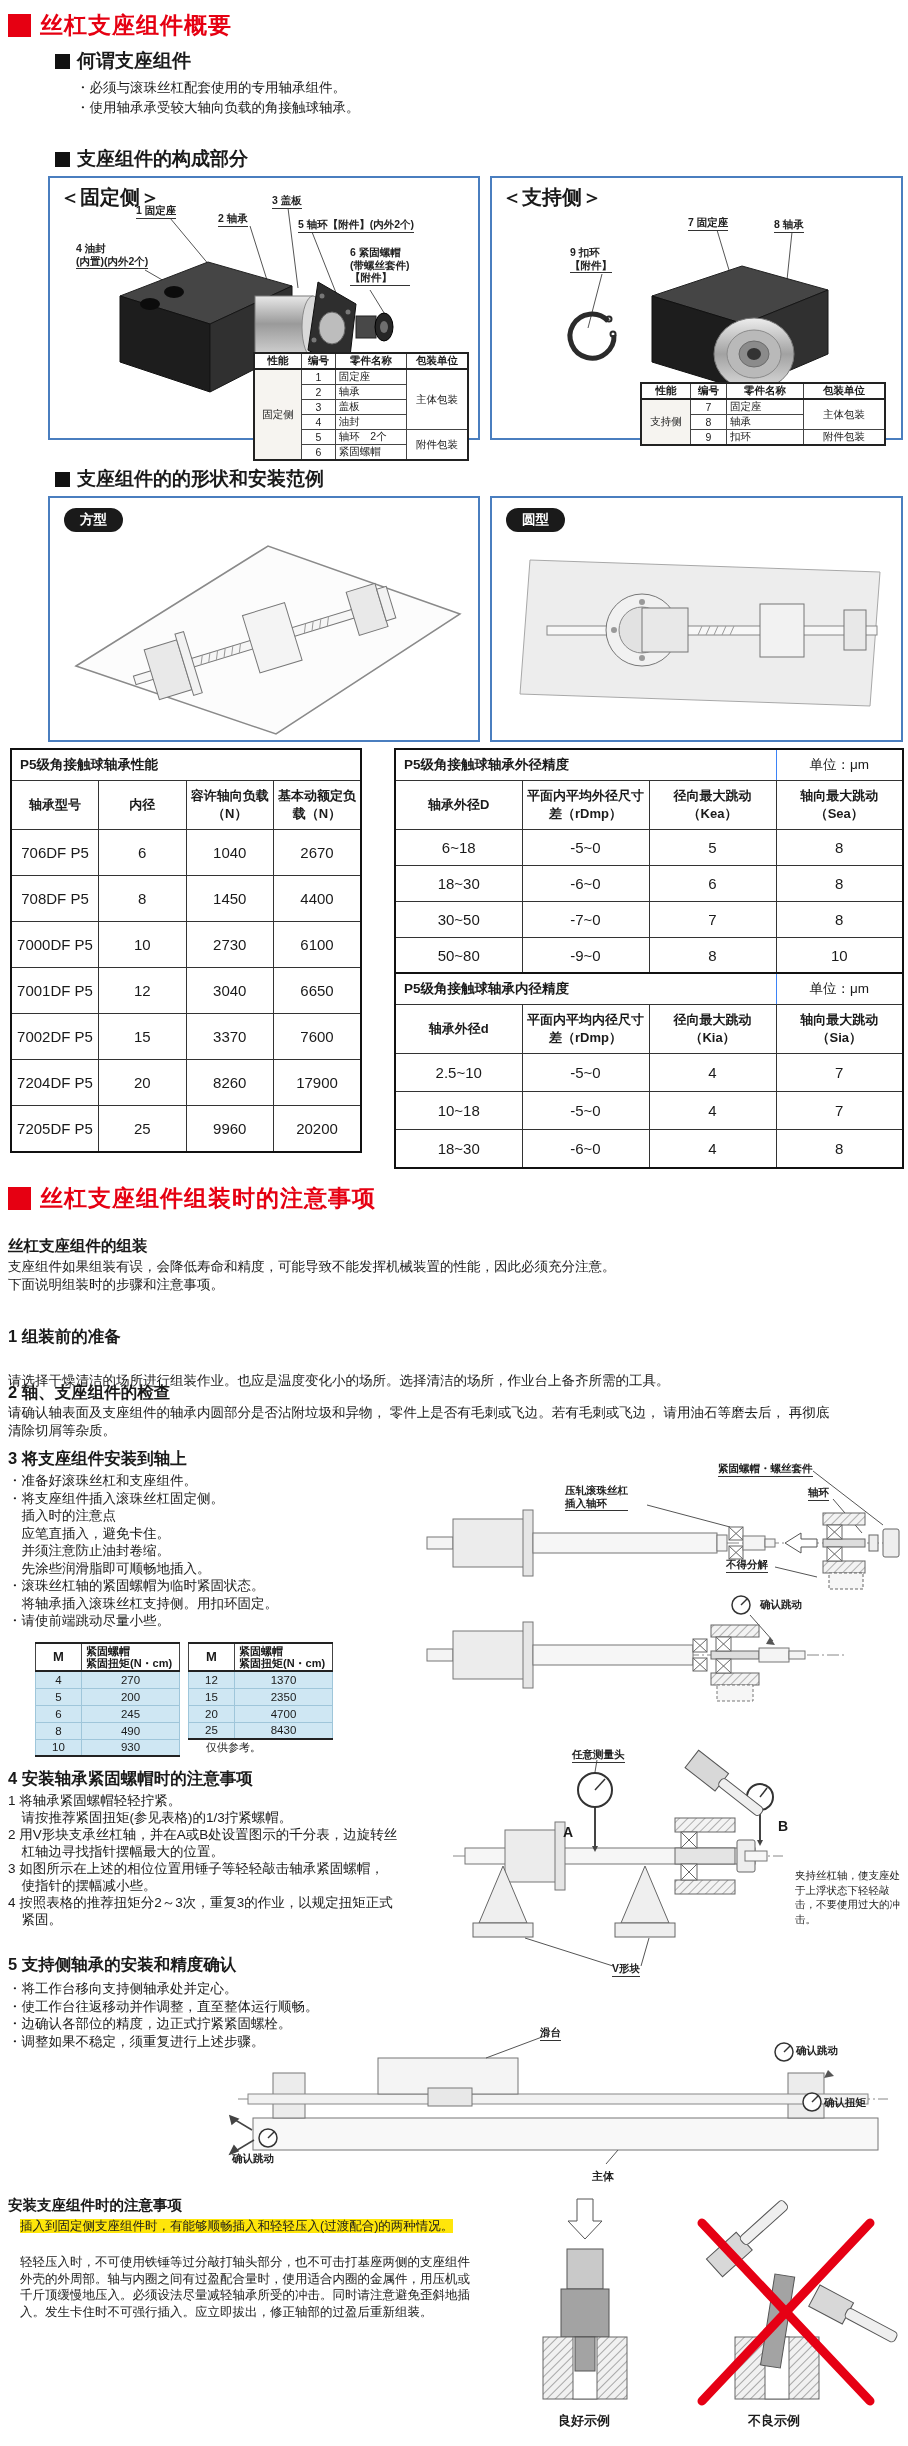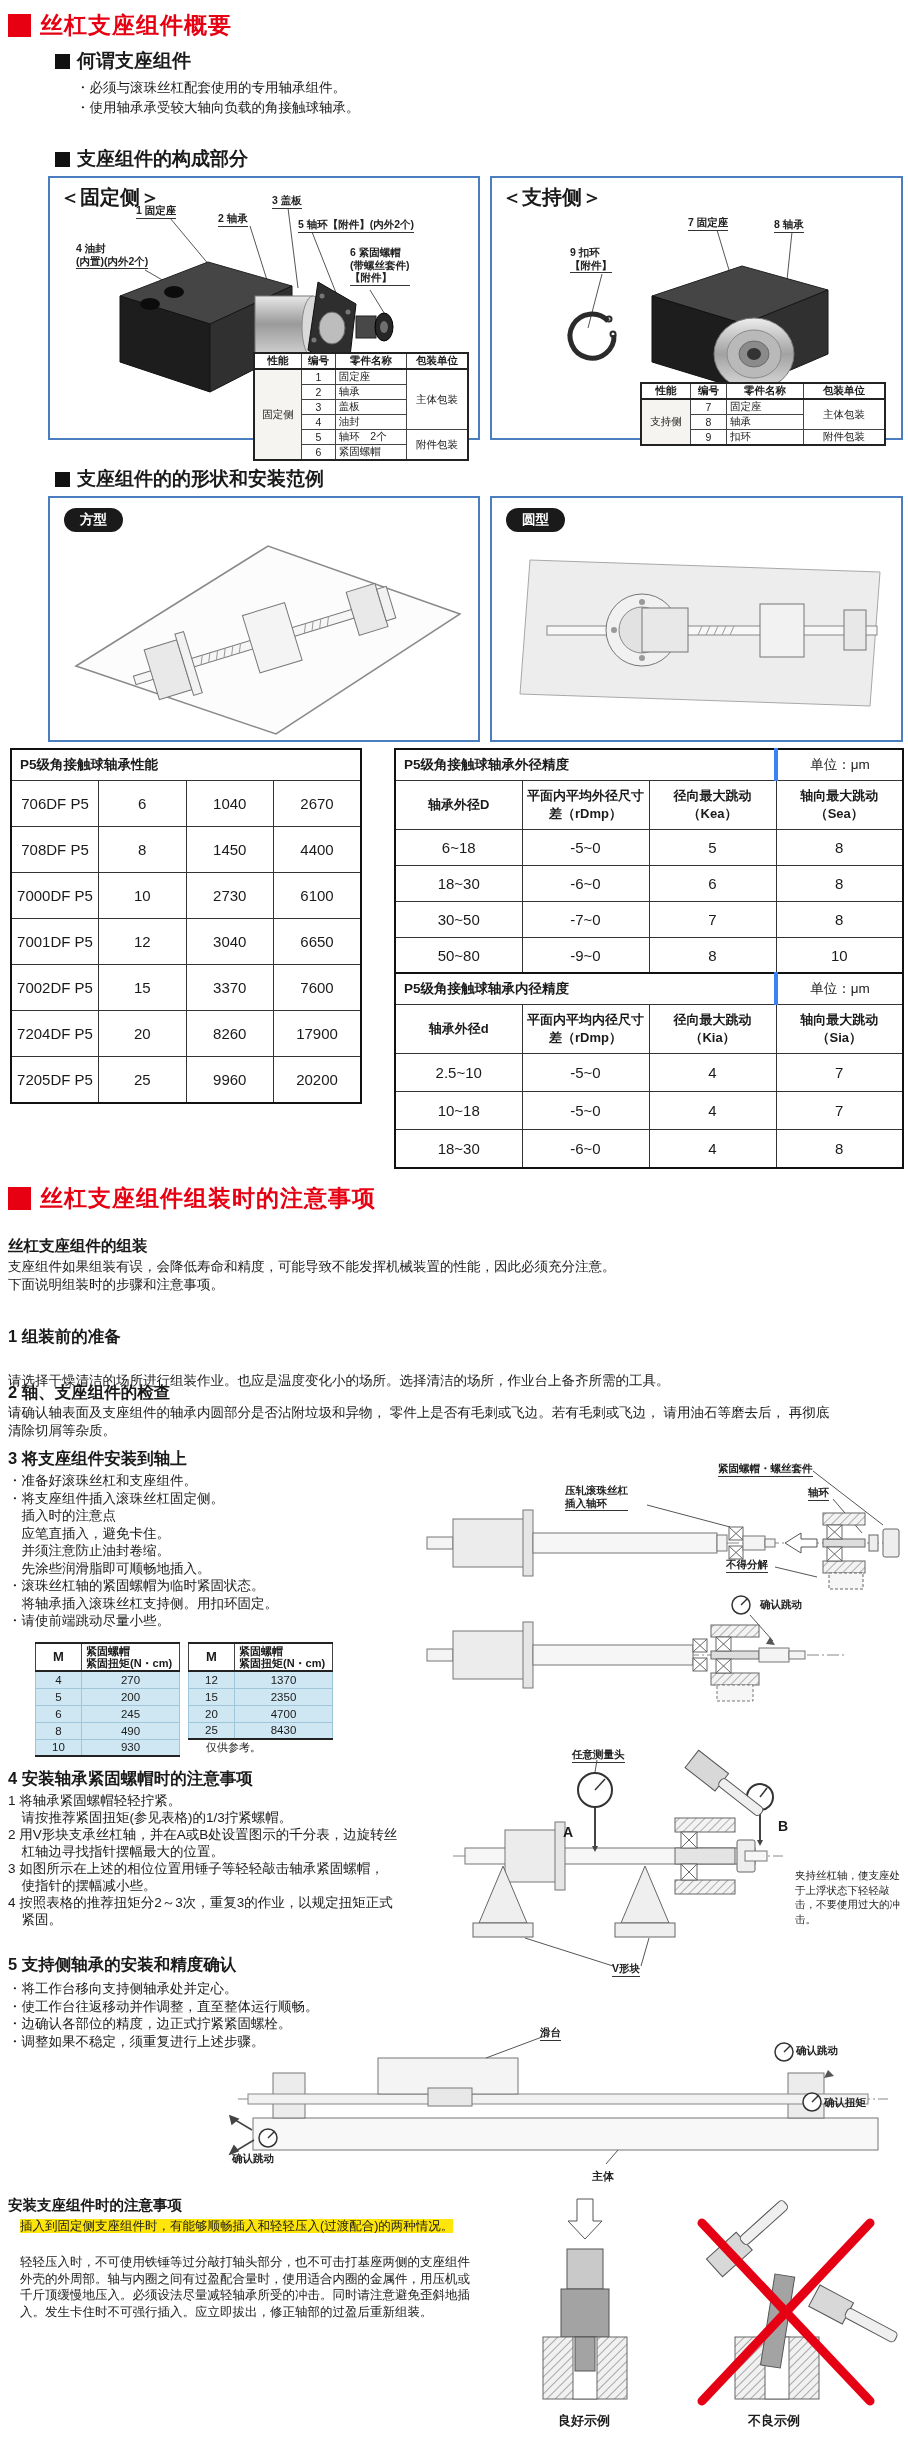--- a/index.html
+++ b/index.html
@@ -31,21 +31,21 @@
   .comp-table th, .comp-table td { border:1px solid #444; padding:0 3px; height:13px; text-align:center; }
   .comp-table th { border-top:2px solid #222; border-bottom:2px solid #222; font-weight:bold; }
   .comp-table .pname { text-align:left; }
   .comp-table .group { width:48px; background:#f6f4f0; }
   .comp-table { border:2px solid #222; }
 
   
   .big-table { border-collapse:collapse; border:2px solid #111; background:#fff; table-layout:fixed; }
   .big-table td, .big-table th { border:1px solid #333; text-align:center; font-weight:normal; }
   .big-table .title-row td { border:none; border-bottom:1px solid #333; text-align:left; font-weight:bold; padding:6px 8px; font-size:13.5px; }
-  .big-table .title-row td.unit { border-left:4px solid #3b82f6; text-align:center; font-weight:normal; }
+  .big-table .title-row td.unit { border-left:1px solid #3b82f6; text-align:center; font-weight:normal; }
   .big-table .head th { font-weight:bold; font-size:13px; padding:6px 2px; }
   .big-table tbody td { font-size:15px; }
 
   
   .torque { border-collapse:collapse; border-top:2px solid #222; border-bottom:2px solid #222; font-size:11px; table-layout:fixed; }
   .torque th { border:1px solid #444; border-bottom:2px solid #222; background:#fff; font-weight:bold; text-align:left; padding:1px 4px; white-space:pre-line; line-height:12px; }
   .torque th:first-child { text-align:center; font-size:13px; }
   .torque tbody td { border:1px solid #9fc6da; background:#cfe7f3; text-align:center; height:17px; font-size:11.5px; }
   .torque tbody td + td { text-align:center; }
 
@@ -296,20 +296,26 @@
     <div class="abs" style="left:14px; top:10px;">
       <span class="badge">圆型</span>
     </div>
   </div>
 
   <table class="big-table abs" style="left:10px; top:748px; width:352px;">
     <tbody>
         <tr class="title-row">
           <td colspan="4">P5级角接触球轴承性能</td>
         </tr>
+    <tr class="head">
+      <th style="width:78px">轴承型号</th>
+      <th style="width:52px">内径</th>
+      <th style="width:112px">容许轴向负载（N）</th>
+      <th>基本动额定负载（N）</th>
+    </tr>
     </tbody>
       <tbody>
         <tr style="height: 46px;">
           <td>706DF P5</td>
           <td>6</td>
           <td>1040</td>
           <td>2670</td>
         </tr>
         <tr style="height: 46px;">
           <td>708DF P5</td>

